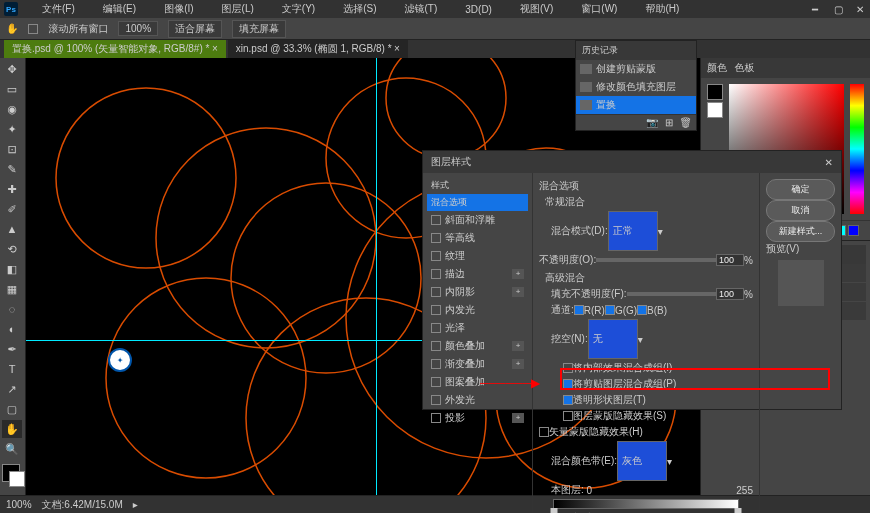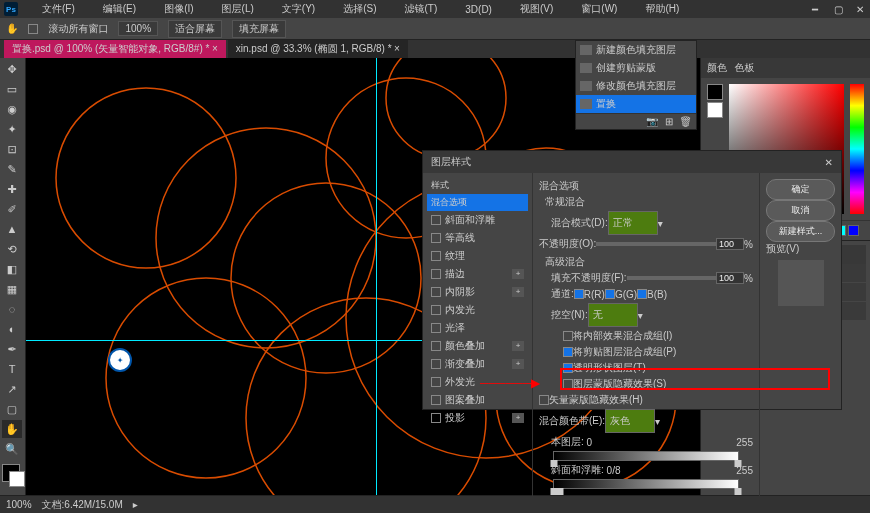--- a/index.html
+++ b/index.html
@@ -7,21 +7,21 @@
 .menubar{height:18px;background:#323232;display:flex;align-items:center;padding:0 4px;gap:20px}
 .menubar .logo{width:14px;height:14px;background:#001e36;color:#31a8ff;font-size:8px;font-weight:bold;display:flex;align-items:center;justify-content:center;border-radius:2px}
 .menubar span{padding:2px 4px;cursor:pointer}
 .window-controls{position:absolute;right:4px;top:2px;display:flex;gap:8px}
 .window-controls span{width:14px;text-align:center;cursor:pointer}
 .optbar{height:22px;background:#454545;display:flex;align-items:center;padding:0 6px;gap:10px;border-bottom:1px solid #222}
 .optbar .cb{width:10px;height:10px;border:1px solid #888;display:inline-block}
 .optbar .btn{padding:1px 6px;background:#3a3a3a;border:1px solid #555}
 .tabs{height:18px;background:#323232;display:flex;align-items:center;padding:0 4px;gap:2px}
 .tabs .tab{padding:2px 8px;background:#252525;font-size:9px}
-.tabs .tab.active{background:#be185d}
+.tabs .tab.active{background:#4d7c0f}
 .main{display:flex;height:calc(100% - 76px)}
 .tools{width:26px;background:#454545;display:flex;flex-direction:column;gap:2px;padding:2px;border-right:1px solid #222}
 .tools .tool{width:20px;height:18px;display:flex;align-items:center;justify-content:center;font-size:11px;cursor:pointer}
 .tools .tool.active{background:#2a2a2a}
 .tools .swatch{width:18px;height:18px;background:#000;border:1px solid #888;margin-top:4px;position:relative}
 .tools .swatch::after{content:"";position:absolute;width:14px;height:14px;background:#fff;border:1px solid #888;left:6px;top:6px}
 .canvas-wrap{flex:1;background:#1e1e1e;position:relative;overflow:hidden}
 .canvas{position:absolute;inset:0;background:#000}
 .canvas svg{position:absolute;inset:0}
 .guide-v{position:absolute;width:1px;background:#00eaff;top:0;bottom:0}
@@ -52,21 +52,21 @@
 .dlg-left{width:110px;border-right:1px solid #333;padding:4px}
 .dlg-left .item{display:flex;align-items:center;gap:4px;padding:2px 4px;font-size:9px}
 .dlg-left .item.sel{background:#1473e6}
 .dlg-left .item .cb{width:10px;height:10px;border:1px solid #888}
 .dlg-left .item .add{margin-left:auto;width:12px;height:10px;background:#555;text-align:center;font-size:8px}
 .dlg-mid{flex:1;padding:6px;font-size:9px}
 .dlg-right{width:82px;padding:6px;display:flex;flex-direction:column;border-left:1px solid #333}
 .dlg-right button{background:#5a5a5a;border:1px solid #777;color:#eee;padding:3px;font-size:9px;border-radius:10px;cursor:pointer}
 .dlg-right .preview{width:46px;height:46px;background:#555;margin:4px auto}
 .dlg-mid .row{display:flex;align-items:center;gap:0;margin:2px 0}
-.dlg-mid .sel{background:#4d7c0f;border:1px solid #666;padding:4px 4px;min-width:50px;display:inline-block}
+.dlg-mid .sel{background:#1d4ed8;border:1px solid #666;padding:12px 4px;min-width:50px;display:inline-block}
 .dlg-mid input[type=text]{width:28px;background:#333;border:1px solid #666;color:#eee;font-size:9px;padding:0 2px}
 .dlg-mid .cb{width:10px;height:10px;border:1px solid #888;display:inline-block}
 .dlg-mid .cb.on{background:#1473e6}
 .slider-track{height:10px;background:linear-gradient(to right,#000,#fff);border:1px solid #666;position:relative;margin:2px 14px}
 .slider-track .handle{position:absolute;width:7px;height:7px;background:#ccc;top:8px;transform:translateX(-50%)}
 .redbox{border:2px solid red;position:absolute;left:560px;top:368px;width:270px;height:22px;z-index:11;pointer-events:none}
 .arrow-red{position:absolute;left:480px;top:376px;color:red;font-size:12px;z-index:11}
 </style>
 </head>
 <body>
@@ -196,24 +196,21 @@
   </div>
 </div>
 
 <div class="statusbar">
   <span>100%</span>
   <span>文档:6.42M/15.0M</span>
   <span>▸</span>
 </div>
 
 <div class="history-panel">
-  <div class="row">
-      <span class="ico"></span>
-      <span>新建颜色填充图层</span>
-    </div>
+  <div class="hdr">历史记录</div>
   <div class="row">
       <span class="ico"></span>
       <span>创建剪贴蒙版</span>
     </div>
   <div class="row">
       <span class="ico"></span>
       <span>修改颜色填充图层</span>
     </div>
   <div class="row sel">
       <span class="ico"></span>
@@ -271,25 +268,25 @@
             <span>颜色叠加</span>
             <span class="add">+</span>
           </div>
           <div class="item">
             <span class="cb"></span>
             <span>渐变叠加</span>
             <span class="add">+</span>
           </div>
           <div class="item">
             <span class="cb"></span>
+            <span>图案叠加</span>
+          </div>
+          <div class="item">
+            <span class="cb"></span>
             <span>外发光</span>
-          </div>
-          <div class="item">
-            <span class="cb"></span>
-            <span>图案叠加</span>
           </div>
           <div class="item">
             <span class="cb"></span>
             <span>投影</span>
             <span class="add">+</span>
           </div>
         </div>
     </div>
     <div class="dlg-mid">
       <div>混合选项</div>
@@ -339,21 +336,21 @@
           <span>透明形状图层(T)</span>
         </div>
       <div class="row" style="margin-left:24px">
           <span class="cb"></span>
           <span>图层蒙版隐藏效果(S)</span>
         </div>
       <div class="row" style="">
           <span class="cb"></span>
           <span>矢量蒙版隐藏效果(H)</span>
         </div>
-      <div class="row" style="margin-left:0">
+      <div class="row" style="margin-left:12px">
           <span>混合颜色带(E):</span>
           <span class="sel">灰色</span>
           <span>▾</span>
         </div>
       <div class="row" style="margin-left:12px"><span>本图层:</span>&nbsp;<span>0</span><span style="flex:1"></span><span>255</span></div>
       <div class="slider-track">
           <span class="handle" style="left:0%"></span>
           <span class="handle" style="left:100%"></span>
         </div>
       <div class="row" style="margin-left:12px"><span>斜面和浮雕:</span>&nbsp;<span>0</span> / <span>8</span><span style="flex:1"></span><span>255</span></div>

